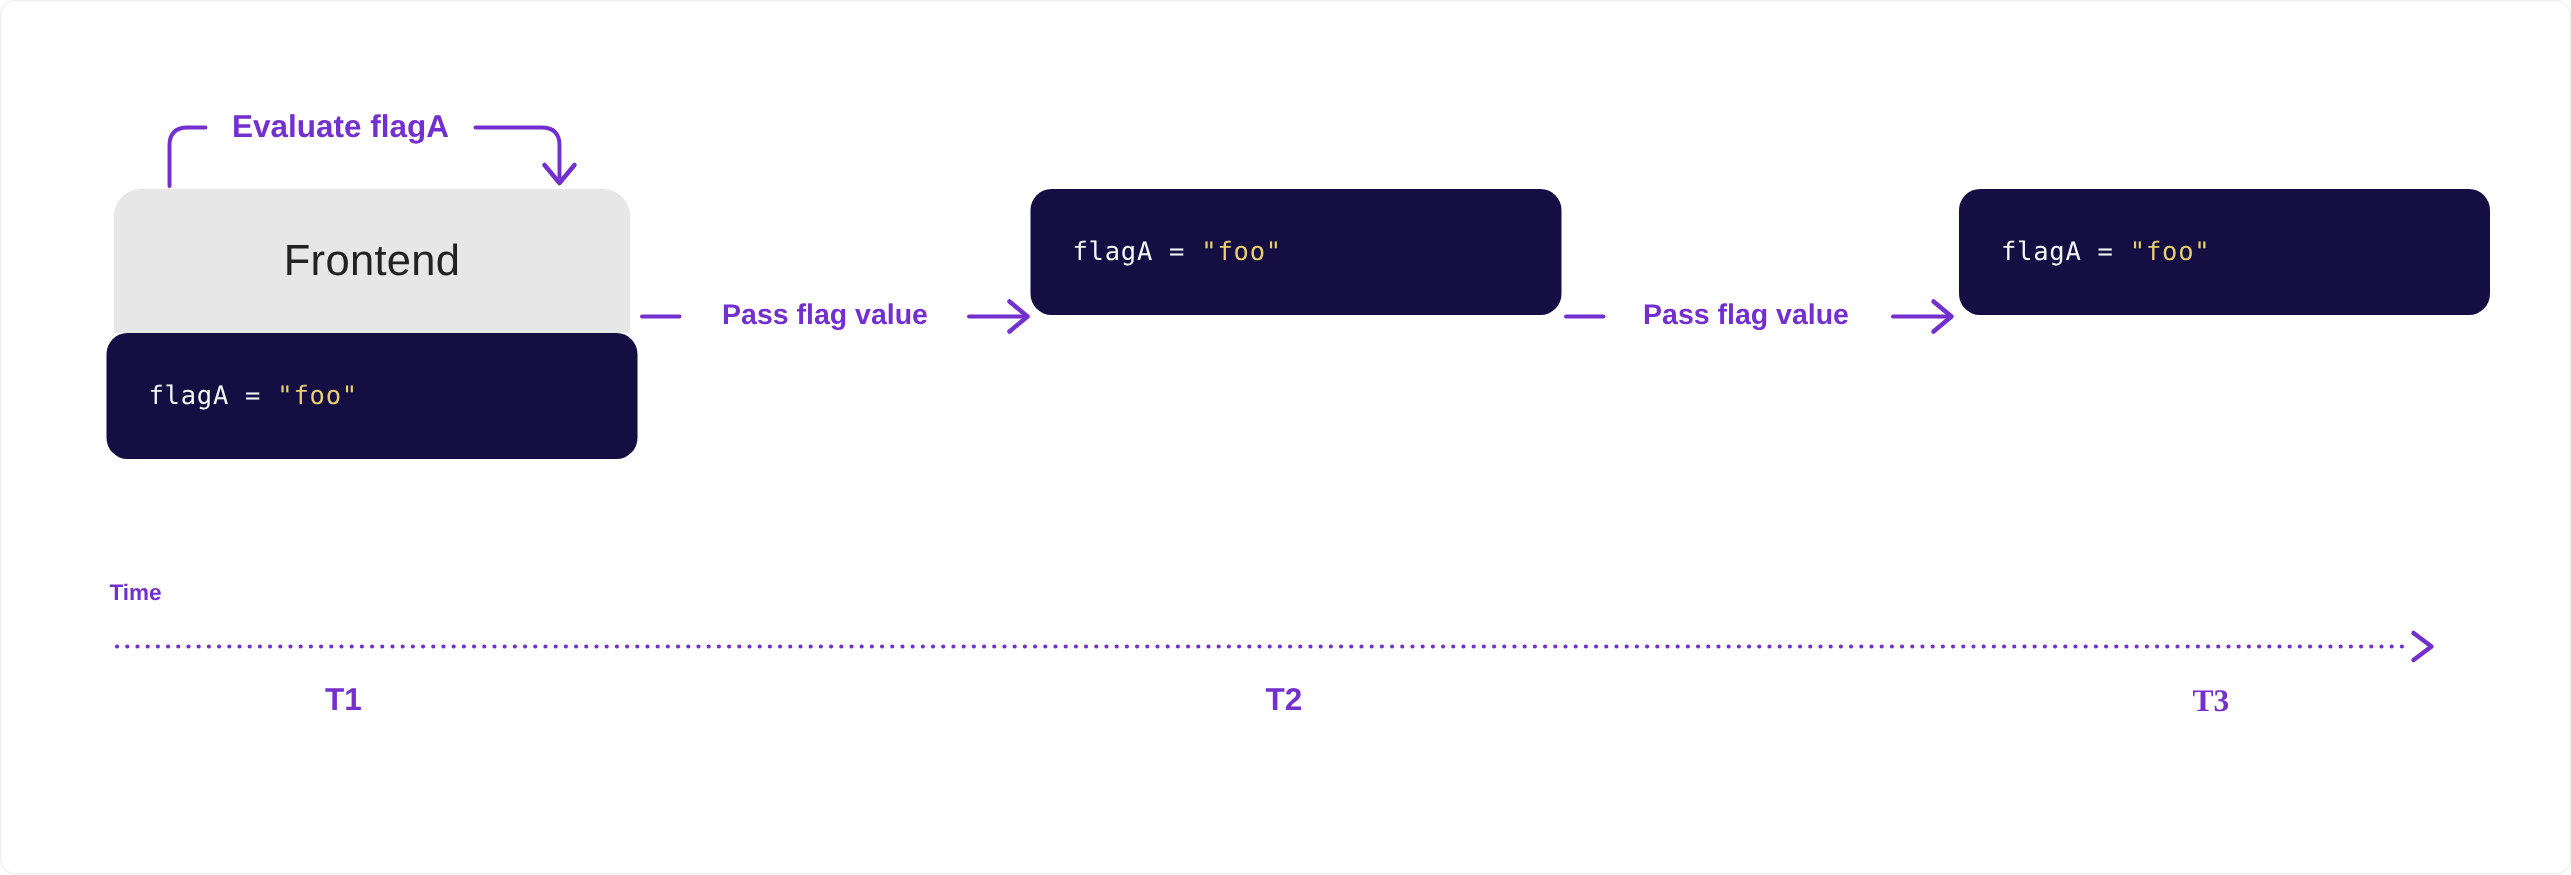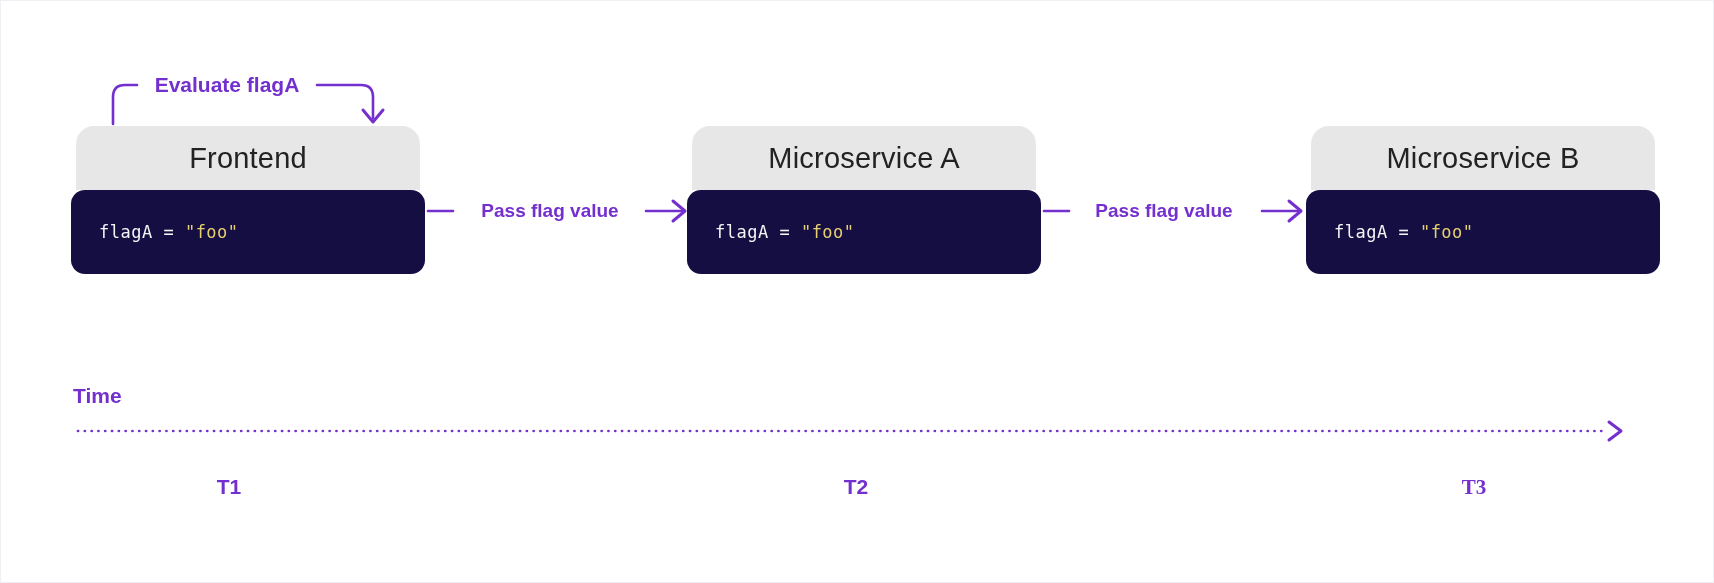--- a/index.html
+++ b/index.html
@@ -12,34 +12,34 @@
     --card-border:#eef0f4;
   }
   *{margin:0;padding:0;box-sizing:border-box;}
   html,body{background:#ffffff;}
   body{font-family:"Liberation Sans",sans-serif;}
   .canvas{
     position:relative;
     width:1714px;height:583px;
     background:#ffffff;
     border:1px solid var(--card-border);
-    border-radius:0;
+    border-radius:10px;
     overflow:hidden;
   }
   svg.overlay{
     position:absolute;left:0;top:0;width:1714px;height:583px;
     pointer-events:none;
   }
   
   .service{position:absolute;top:125px;width:354px;}
   .svc-1{left:70px;}
   .svc-2{left:686px;}
   .svc-3{left:1305px;}
   .service-header{
-    margin:0 5px;height:64px;
+    margin:0 5px;height:96px;
     background:var(--header-bg);
     border-radius:18px 18px 0 0;
     display:flex;align-items:center;justify-content:center;
   }
   .service-title{
     font-size:29px;color:var(--header-text);letter-spacing:0.2px;
   }
   .service-code{
     height:84px;background:var(--code-bg);
     border-radius:14px;
@@ -59,22 +59,22 @@
     font-weight:bold;
     white-space:nowrap;
   }
   .evaluate-label{
     left:226px;top:71px;transform:translateX(-50%);
     font-size:21px;line-height:26px;
   }
   .flow-label{font-size:19px;line-height:24px;top:198px;transform:translateX(-50%);}
   .flow-1{left:549px;}
   .flow-2{left:1163px;}
-  .time-label{left:72px;top:382px;font-size:21px;line-height:26px;}
-  .tick{font-size:21px;line-height:26px;top:473px;transform:translateX(-50%);}
+  .time-label{left:72px;top:382px;font-size:15px;line-height:26px;}
+  .tick{font-size:21px;line-height:26px;top:453px;transform:translateX(-50%);}
   .tick-1{left:228px;}
   .tick-2{left:855px;}
   .tick-3{left:1473px;font-family:Liberation Serif, serif;}
 </style>
 </head>
 <body>
 
 <div class="canvas">
 
   <svg class="overlay" viewBox="0 0 1714 583">
@@ -101,32 +101,26 @@
   <div class="service svc-1">
     <div class="service-header">
       <span class="service-title">Frontend</span>
     </div>
     <div class="service-code">
       <code><span>flagA = </span><span class="str">"foo"</span></code>
     </div>
   </div>
 
   <div class="service svc-2">
-    <div class="service-header">
-      <span class="service-title">Microservice A</span>
-    </div>
     <div class="service-code">
       <code><span>flagA = </span><span class="str">"foo"</span></code>
     </div>
   </div>
 
   <div class="service svc-3">
-    <div class="service-header">
-      <span class="service-title">Microservice B</span>
-    </div>
     <div class="service-code">
       <code><span>flagA = </span><span class="str">"foo"</span></code>
     </div>
   </div>
 
   <div class="plabel flow-label flow-1">Pass flag value</div>
   <div class="plabel flow-label flow-2">Pass flag value</div>
 
   <div class="plabel time-label">Time</div>
   <div class="plabel tick tick-1">T1</div>

